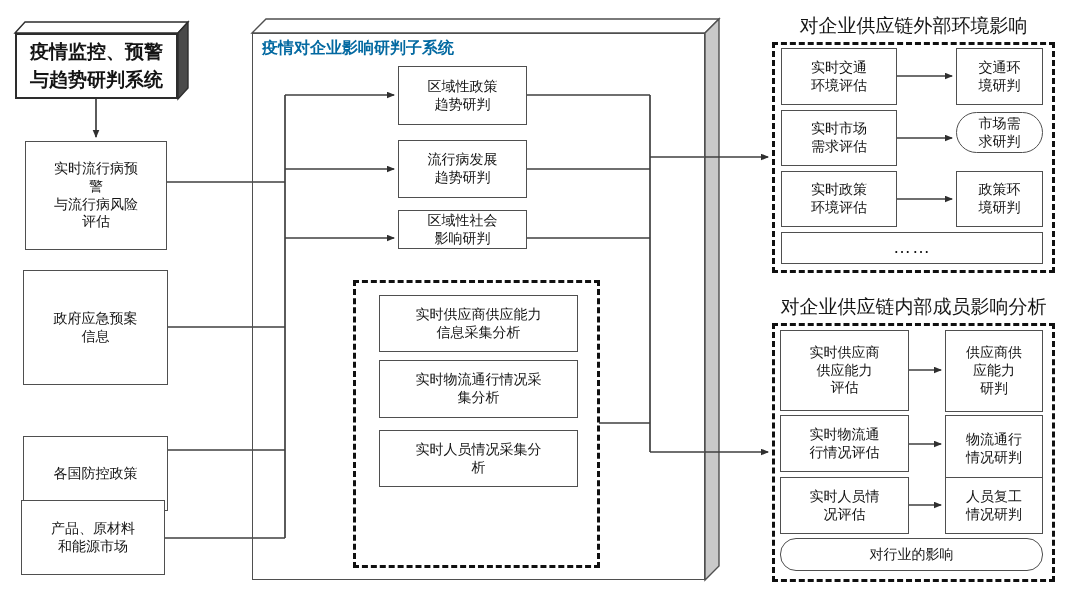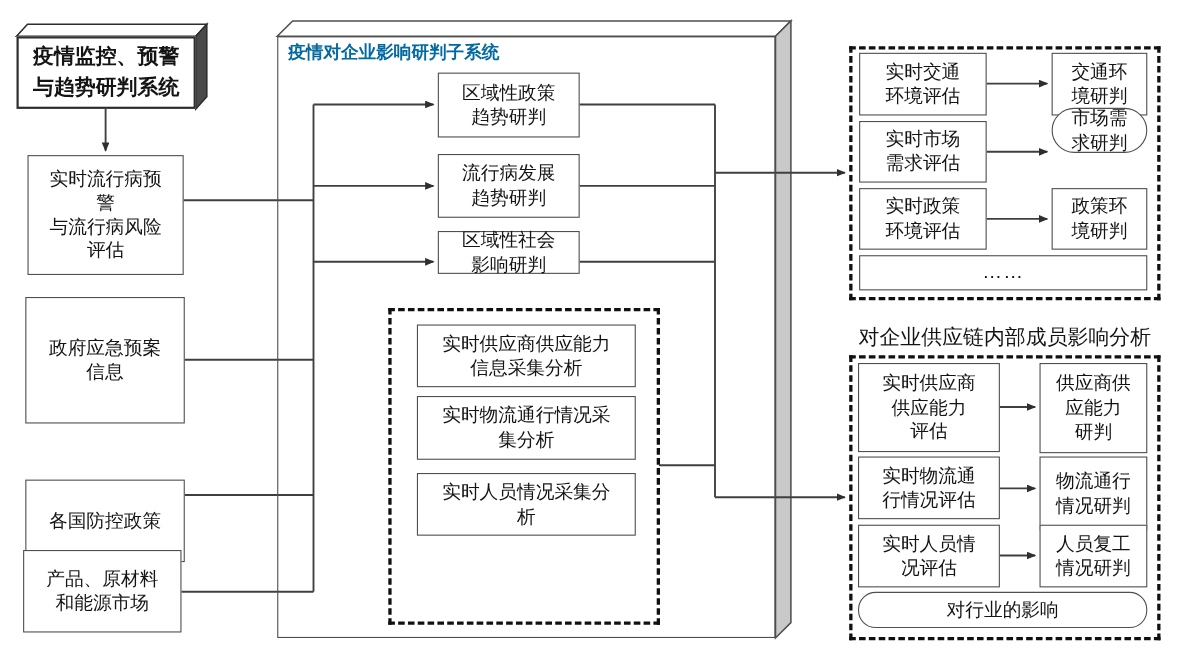--- a/index.html
+++ b/index.html
@@ -8,21 +8,21 @@
   #stage {
     position: relative; width: 1080px; height: 608px;
     background: #ffffff; overflow: hidden;
   }
   #wires { position: absolute; left: 0; top: 0; pointer-events: none; }
   .box {
     position: absolute; background: #ffffff;
     border: 1.6px solid #4f4f4f;
     display: flex; align-items: center; justify-content: center;
   }
-  .box > span { white-space: pre-line; text-align: center; font-size: 17px; line-height: 1.28; color: #141414; }
+  .box > span { white-space: pre-line; text-align: center; font-size: 14px; line-height: 1.28; color: #141414; }
   .bold3d { border: 2px solid #2d2d2d; }
   .bold3d > span { font-weight: bold; font-size: 19px; line-height: 1.45; }
   .frame {
     position: absolute; background: transparent;
     border: 1.6px solid #4f4f4f;
   }
   .dashedframe {
     position: absolute; background: transparent;
     border: 3px dashed #101010;
   }
@@ -137,36 +137,37 @@
   </div>
   <div class="box" style="left:379px; top:360px; width:199px; height:58px;">
     <span>实时物流通行情况采
 集分析</span>
   </div>
   <div class="box" style="left:379px; top:430px; width:199px; height:57px;">
     <span>实时人员情况采集分
 析</span>
   </div>
 
+  <div class="grouptitle" style="left:772px; top:13px; width:283px;">对企业供应链外部环境影响</div>
   <div class="dashedframe" style="left:772px; top:42px; width:283px; height:231px;"></div>
 
   <div class="box" style="left:781px; top:48px; width:116px; height:57px;">
     <span>实时交通
 环境评估</span>
   </div>
   <div class="box" style="left:956px; top:48px; width:87px; height:57px;">
     <span>交通环
 境研判</span>
   </div>
 
   <div class="box" style="left:781px; top:110px; width:116px; height:56px;">
     <span>实时市场
 需求评估</span>
   </div>
-  <div class="box" style="left:956px; top:98px; width:87px; height:41px;border-radius:24px;">
+  <div class="box" style="left:956px; top:112px; width:87px; height:41px;border-radius:24px;">
     <span>市场需
 求研判</span>
   </div>
 
   <div class="box" style="left:781px; top:171px; width:116px; height:56px;">
     <span>实时政策
 环境评估</span>
   </div>
   <div class="box" style="left:956px; top:171px; width:87px; height:56px;">
     <span>政策环

